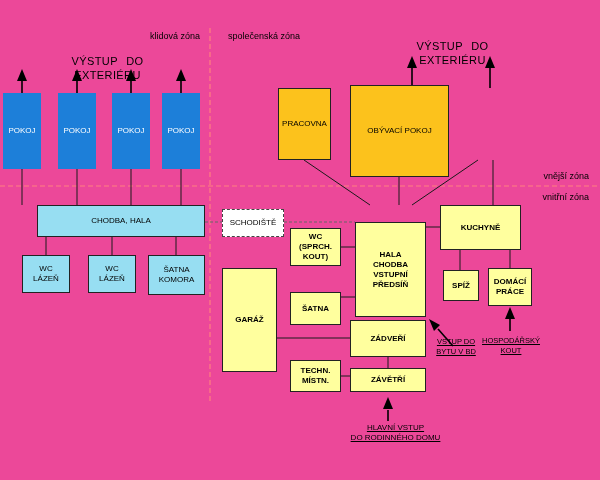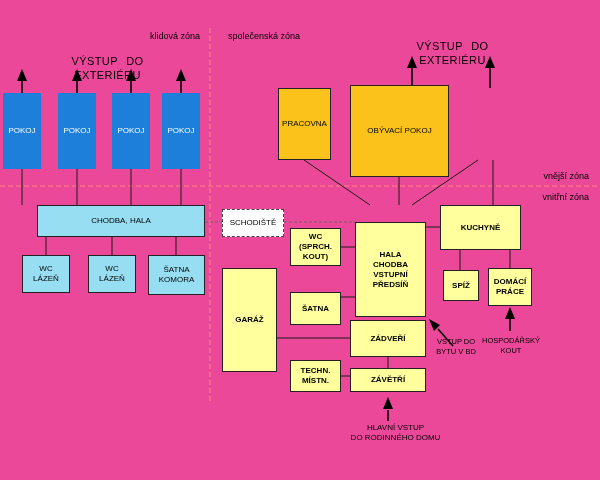--- a/index.html
+++ b/index.html
@@ -18,21 +18,21 @@
   .room-dark   { background:var(--room_dark,#1d7fd9); border-color:var(--room_dark,#1d7fd9); color:#fff; }
   .room-light  { background:var(--room_light,#97def2); }
   .room-orange { background:var(--room_orange,#fcc21c); }
   .room-yellow { background:var(--room_yellow,#ffff9e);font-weight:bold; }
   .stairs { background:#fff; border:1px dashed #444; }
   .lbl { position:absolute; font-size:8.5px; line-height:1.3; white-space:pre-line; }
   .zone { font-size:9px; }
   .right { text-align:right; }
   .center { text-align:center; }
   .exit-label { word-spacing:5px; letter-spacing:0.4px; font-size:11px; }
-  .note { font-size:7.5px; }
+  .note { font-size:7.5px;text-decoration:underline; }
 </style>
 </head>
 <body>
 
 <div class="canvas">
 
   <svg class="wires" width="600" height="480" viewBox="0 0 600 480">
     <g class="zonelines">
       <line x1="210" y1="28" x2="210" y2="404"></line>
       <line x1="0" y1="186" x2="600" y2="186"></line>

